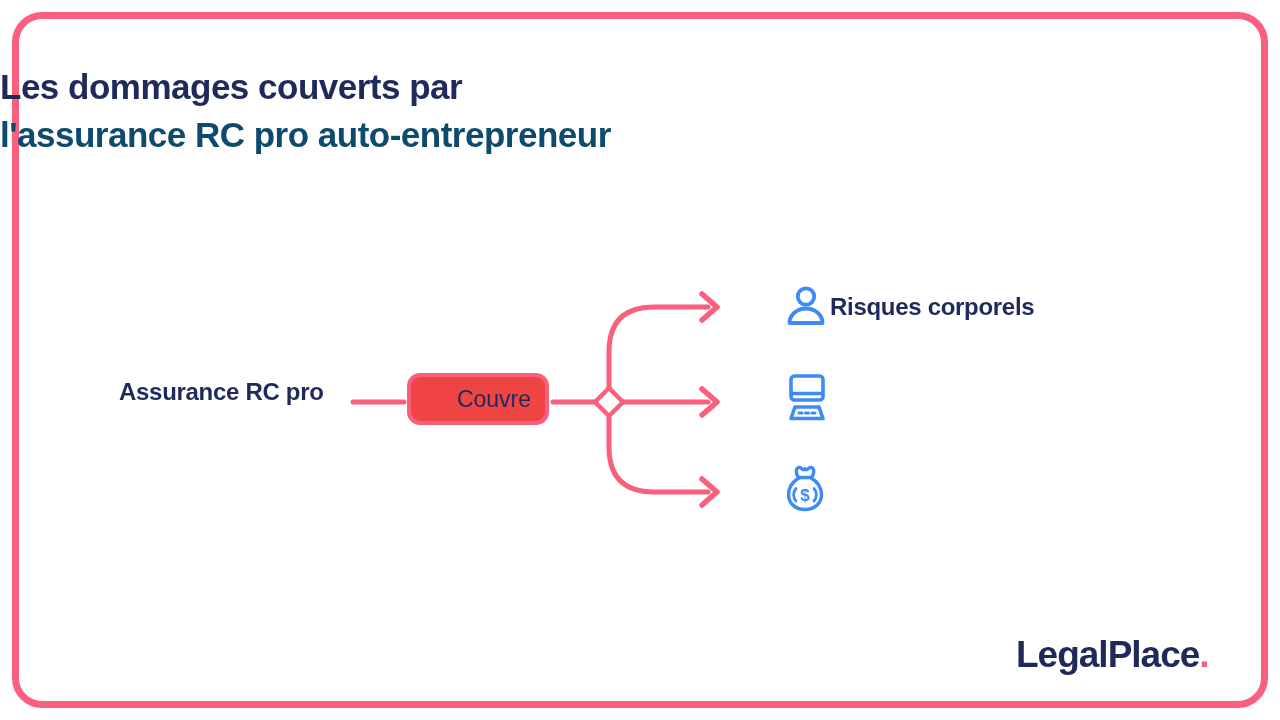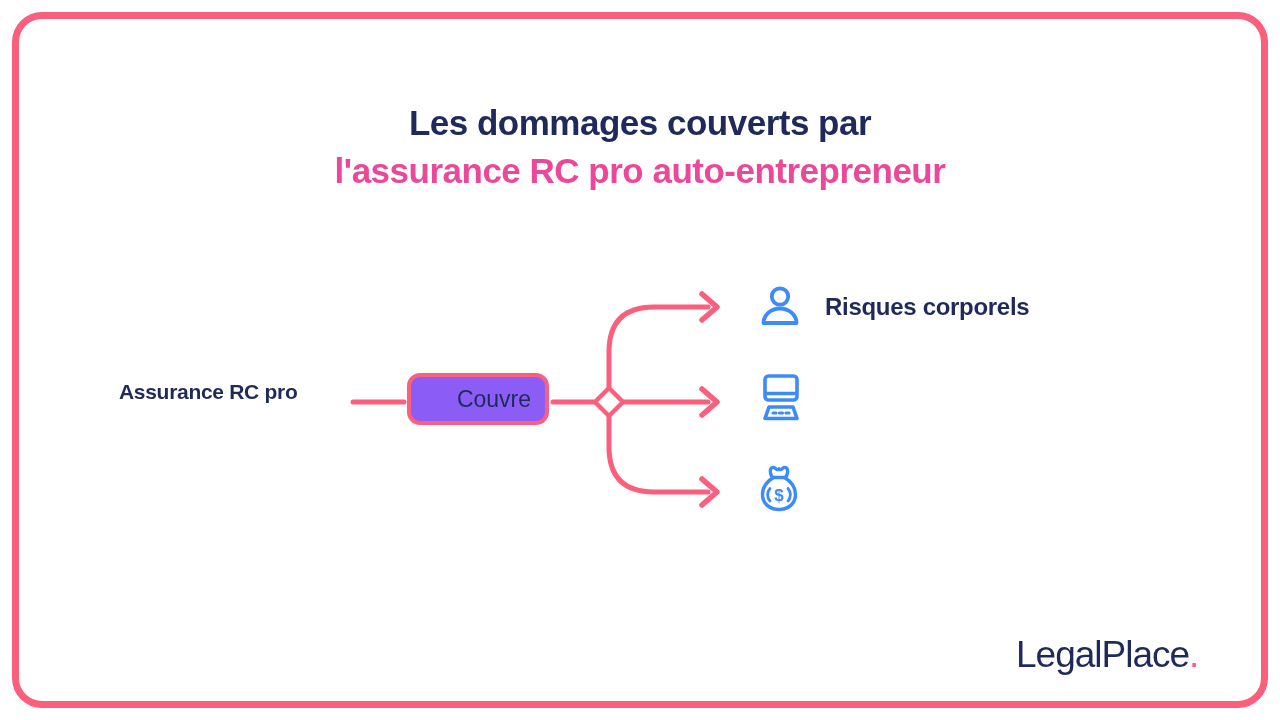--- a/index.html
+++ b/index.html
@@ -13,81 +13,78 @@
   .frame {
     position: absolute;
     left: 12px; top: 12px; right: 12px; bottom: 12px;
     border: 7px solid #fa5f7d;
     border-radius: 30px;
     pointer-events: none;
   }
   .title {
     position: absolute;
     top: 63px; left: 0; right: 0;
-    text-align: center;
     font-weight: 700;
     font-size: 35px;
     line-height: 48px;
     letter-spacing: -0.5px;
-    margin-top: 36px;
   }
   .title .t1 { color: #1f2a5a; }
-  .title .t2 { color: #ec4899; }
+  .title .t2 { color: #0c4a6e; }
   .source-label {
     position: absolute;
     left: 119px; top: 378px;
     color: #1f2a5a;
     font-weight: 700;
-    font-size: 21px;
+    font-size: 24px;
     line-height: 27px;
     letter-spacing: -0.3px;
   }
   .connectors {
     position: absolute;
     left: 0; top: 0;
     width: 1280px; height: 720px;
     pointer-events: none;
   }
   .couvre-box {
     position: absolute;
     left: 407px; top: 373px;
     width: 142px; height: 52px;
     box-sizing: border-box;
     border: 4px solid #fa5f7d;
     border-radius: 13px;
-    background: #8b5cf6;
+    background: #ef4444;
     display: flex; align-items: center; justify-content: center;
     color: #1f2a5a;
     font-size: 23px;
     font-weight: 400;
     padding-left: 32px;
   }
   .branch-row {
     position: absolute;
-    left: 756px;
+    left: 782px;
     height: 56px;
     display: flex; align-items: center;
-    gap: 21px;
   }
   .branch-row.r1 { top: 279px; }
   .branch-row.r2 { top: 370px; }
   .branch-row.r3 { top: 463px; }
   .branch-icon { flex: 0 0 auto; display: block; }
   .branch-label {
     color: #1f2a5a;
     font-weight: 700;
     font-size: 24px;
     letter-spacing: -0.3px;
     white-space: nowrap;
   }
   .logo {
     position: absolute;
     left: 1016px; top: 634px;
     font-size: 37px;
-    font-weight: 400;
+    font-weight: 700;
     letter-spacing: -1px;
     color: #1f2a5a;
     white-space: nowrap;
   }
   .logo .dot { color: #fa5f7d; }
 </style>
 </head>
 <body>
 
 <div class="canvas">

